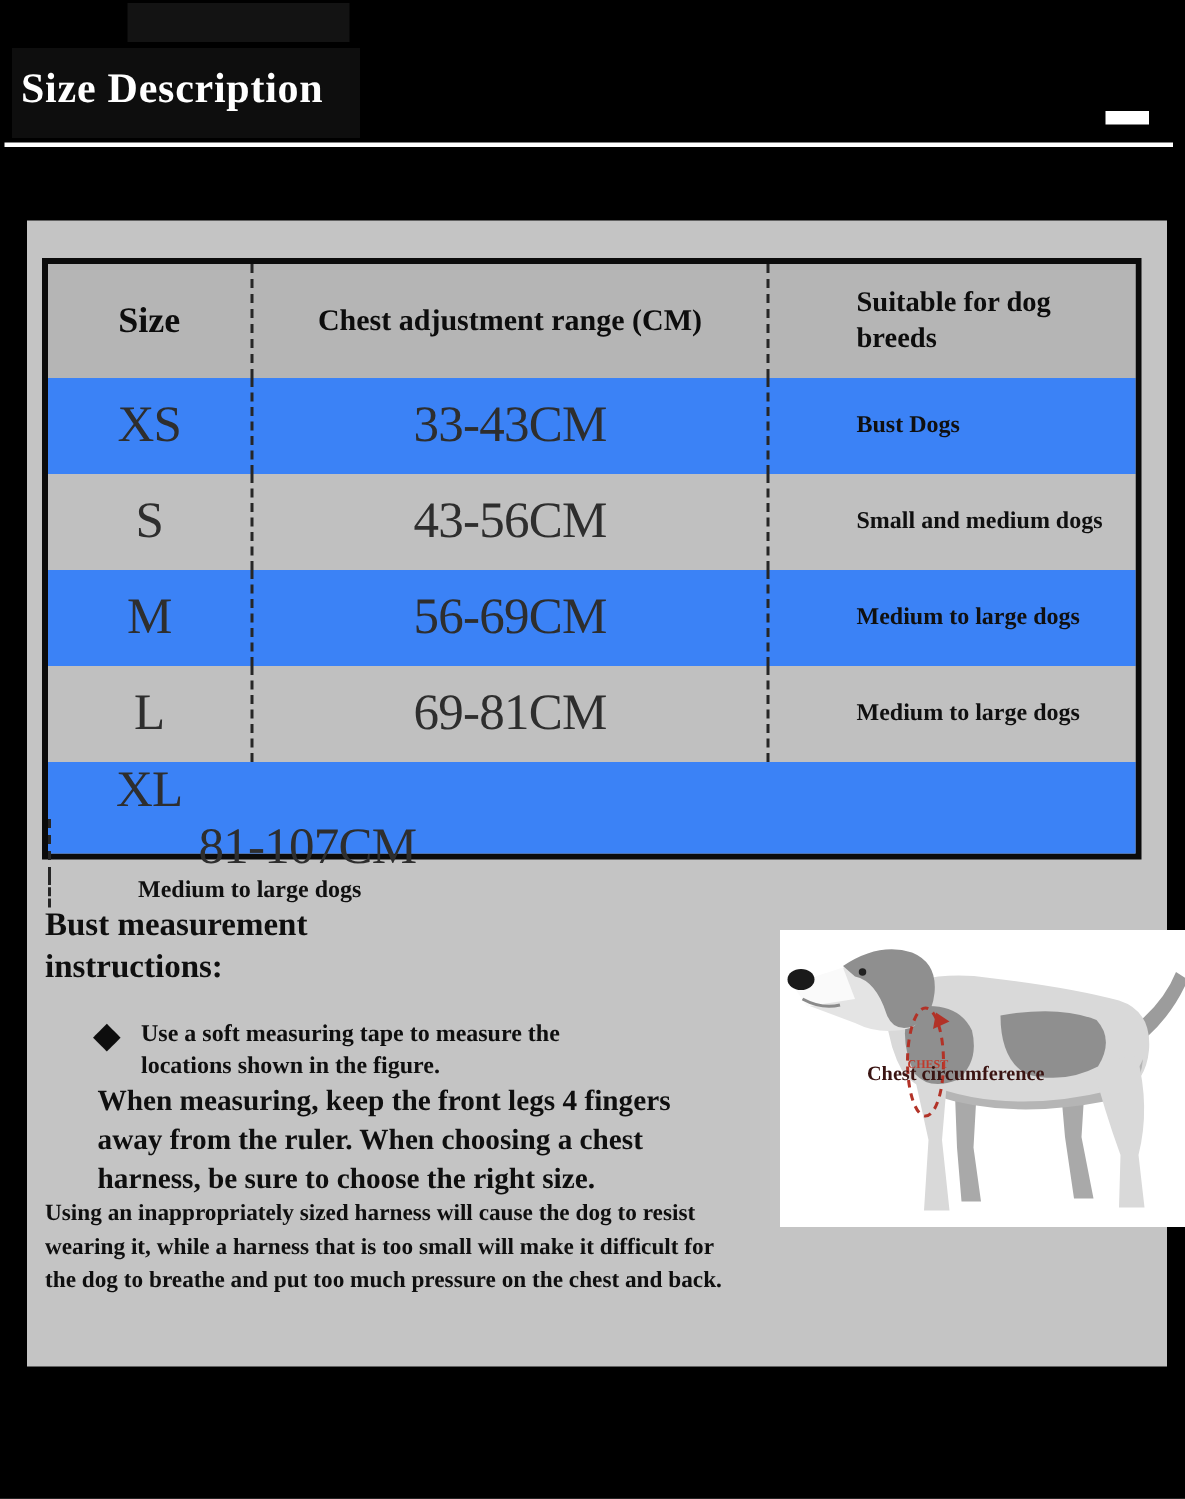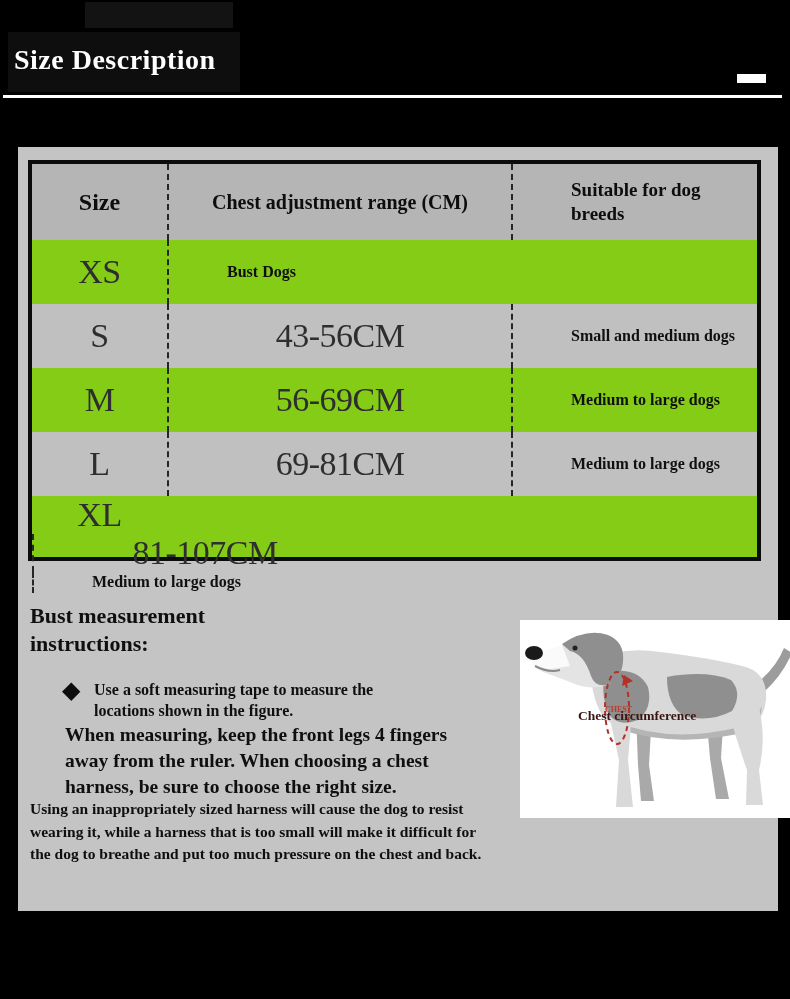--- a/index.html
+++ b/index.html
@@ -20,33 +20,33 @@
   #header-underline { position:absolute; left:3px; top:95px; width:779px; height:3px; background:#ffffff; }
 
   
   #content-mat {
     position:absolute; left:18px; top:147px; width:760px; height:764px;
     background:#c4c4c4;
   }
 
   
   #size-table {
-    position:absolute; left:28px; top:160px; width:733px; height:401px;
+    position:absolute; left:28px; top:172px; width:733px; height:401px;
     border:4px solid #0b0b0b; background:#c0c0c0;
   }
   .t-row { display:flex; width:100%; }
   #table-header-row { height:76px; background:#b5b5b5; }
   .t-cell { display:flex; align-items:center; color:#0d0d0d; }
   .c1 { width:135px; justify-content:center; }
   .c2 { width:344px; justify-content:center; border-left:2px dashed #262626; }
   .c3 { flex:1; justify-content:flex-start; padding-left:58px; padding-right:16px; border-left:2px dashed #262626; }
   #table-header-row .c1 { font-size:24px; font-weight:bold; }
   #table-header-row .c2 { font-size:20px; font-weight:bold; }
   #table-header-row .c3 { font-size:19px; font-weight:bold; line-height:1.25; }
-  .data-row { height:64px; background:#84cc16; }
+  .data-row { height:64px; background:#3b82f6; }
   .data-row:nth-child(even) { background:#c0c0c0; }
   .data-row:last-child { height:61px;flex-direction:column; }
   .data-row .c1, .data-row .c2 { font-size:34px; font-weight:400; color:#2e2e2e; letter-spacing:-0.5px; }
   .data-row .c3 { font-size:16px; font-weight:bold; line-height:1.3; color:#101010; }
 
   
   .panel-text { position:absolute; color:#0f0f0f; }
   #bust-heading { left:30px; top:602px; font-size:22px; font-weight:bold; line-height:28px; }
   #bullet-diamond { left:62px; top:676px; font-size:24px; color:#0d0d0d; }
   #bullet-text { left:94px; top:679px; font-size:16px; font-weight:bold; line-height:21px; }
@@ -75,20 +75,21 @@
 
   <div id="size-table">
     <div id="table-header-row" class="t-row">
       <div class="t-cell c1">Size</div>
       <div class="t-cell c2">Chest adjustment range (CM)</div>
       <div class="t-cell c3">Suitable for dog breeds</div>
     </div>
     <div id="table-body">
         <div class="t-row data-row">
           <div class="t-cell c1">XS</div>
+          <div class="t-cell c2">33-43CM</div>
           <div class="t-cell c3">Bust Dogs</div>
         </div>
         <div class="t-row data-row">
           <div class="t-cell c1">S</div>
           <div class="t-cell c2">43-56CM</div>
           <div class="t-cell c3">Small and medium dogs</div>
         </div>
         <div class="t-row data-row">
           <div class="t-cell c1">M</div>
           <div class="t-cell c2">56-69CM</div>

